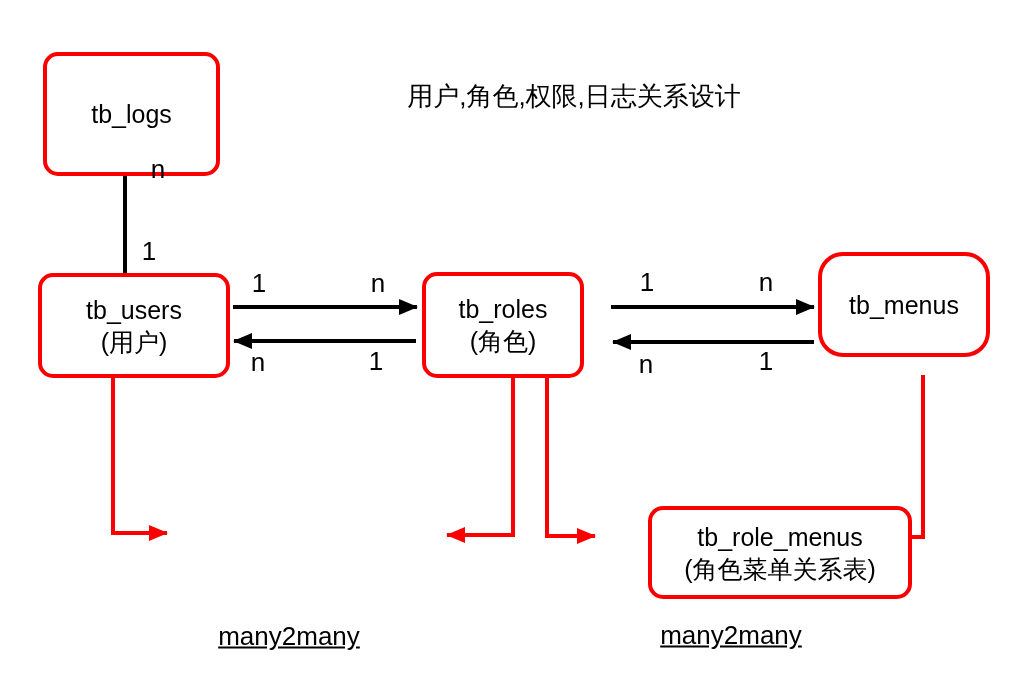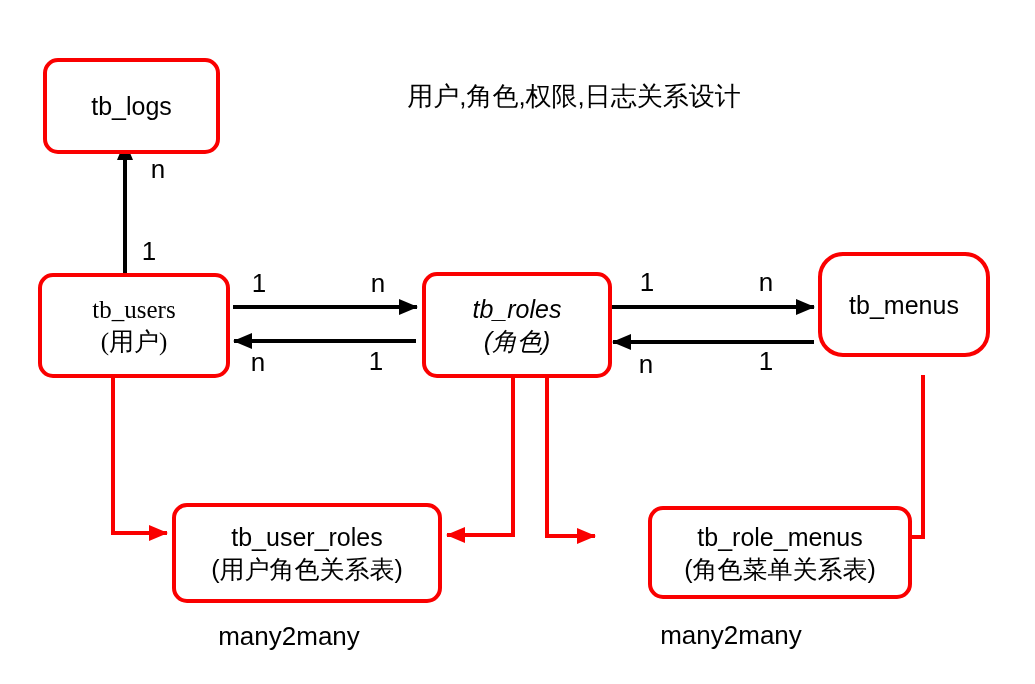--- a/index.html
+++ b/index.html
@@ -28,41 +28,41 @@
     position:absolute;
     border:4px solid var(--red);
     border-radius:15px;
     background:#fff;
     display:flex;flex-direction:column;
     align-items:center;justify-content:center;
     text-align:center;
     font-size:25px;line-height:1.28;
     white-space:nowrap;
   }
-  .box-logs{left:43px;top:58px;width:177px;height:96px;}
-  .box-users{left:38px;top:273px;width:192px;height:105px;font-family:Liberation Serif, serif;}
-  .box-roles{left:422px;top:272px;width:190px;height:106px;font-style:italic;}
+  .box-logs{left:43px;top:52px;width:177px;height:124px;}
+  .box-users{left:38px;top:273px;width:192px;height:105px;}
+  .box-roles{left:422px;top:272px;width:162px;height:106px;}
   .box-menus{left:818px;top:252px;width:172px;height:105px;border-radius:25px;}
   .box-user-roles{left:172px;top:503px;width:270px;height:100px;}
   .box-role-menus{left:600px;top:506px;width:264px;height:93px;margin-left:48px;}
 
   .title{
     position:absolute;left:574px;top:96px;
     transform:translate(-50%,-50%);
     font-size:26px;white-space:nowrap;
   }
   .card{
     position:absolute;
     transform:translate(-50%,-50%);
     font-size:26px;line-height:1;
   }
   .m2m{
     position:absolute;
     transform:translate(-50%,-50%);
-    font-size:26px;white-space:nowrap;
+    font-size:26px;white-space:nowrap;text-decoration:underline;
   }
 </style>
 </head>
 <body>
 
 <div class="canvas">
 
   <svg class="edges" viewBox="0 0 1035 684" xmlns="http://www.w3.org/2000/svg">
     <defs>
       <marker id="ab" markerUnits="userSpaceOnUse" markerWidth="20" markerHeight="16" refX="18" refY="8" orient="auto">
@@ -98,24 +98,20 @@
 
   <div class="tbox box-roles">
     <div>tb_roles</div>
     <div>(角色)</div>
   </div>
 
   <div class="tbox box-menus">
     <div>tb_menus</div>
   </div>
 
-  <div class="tbox box-user-roles">
-    <div>tb_user_roles</div>
-    <div>(用户角色关系表)</div>
-  </div>
 
   <div class="tbox box-role-menus">
     <div>tb_role_menus</div>
     <div>(角色菜单关系表)</div>
   </div>
 
   <span class="card" style="left:158px;top:169px">n</span>
   <span class="card" style="left:149px;top:251px">1</span>
 
   <span class="card" style="left:259px;top:283px">1</span>

